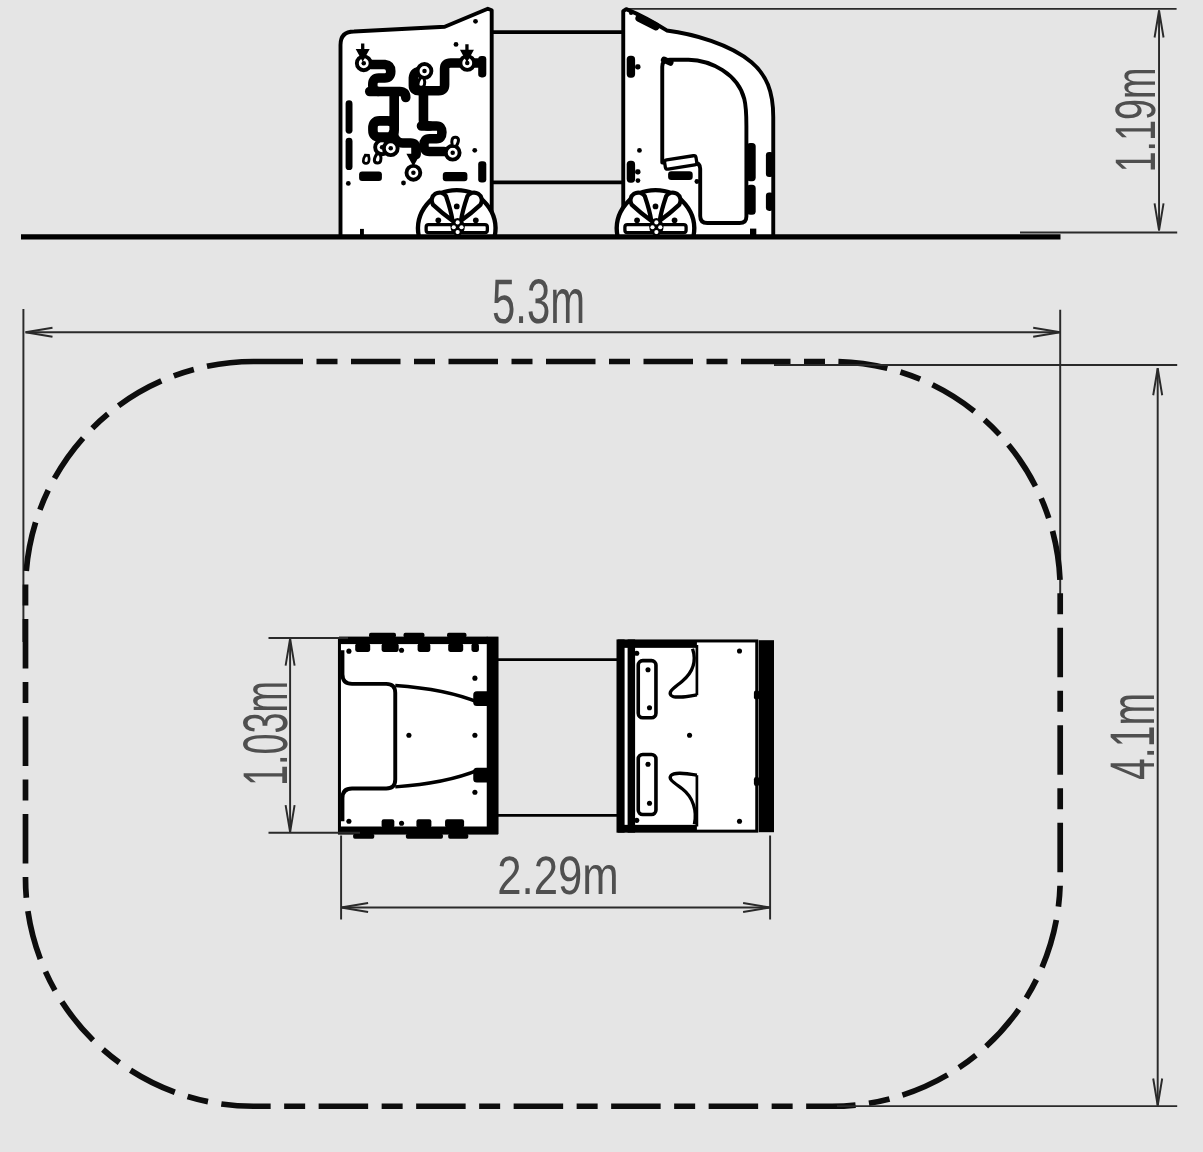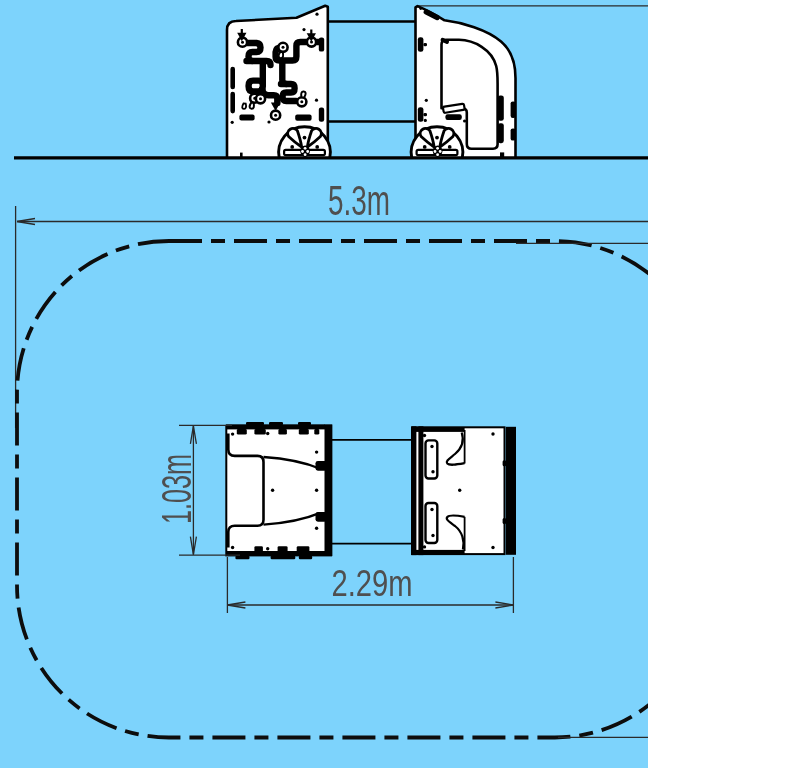--- a/index.html
+++ b/index.html
@@ -1,16 +1,16 @@
 <!DOCTYPE html>
 <html><head>
 <meta charset="utf-8">
 <style>
   html,body{margin:0;padding:0;background:#ffffff;}
-  #page{position:relative;width:648px;height:768px;background:#7dd3fc;overflow:hidden;}
+  #page{position:relative;width:802px;height:768px;background:#e5e5e5;overflow:hidden;}
   svg{display:block;}
   text{font-family:"Liberation Sans", sans-serif;fill:#4f4f4f;}
 </style>
 </head>
 <body>
 <div id="page">
 <svg width="802" height="768" viewBox="0 0 802 768" xmlns="http://www.w3.org/2000/svg">
 
 <defs>
 <g id="wheel">

